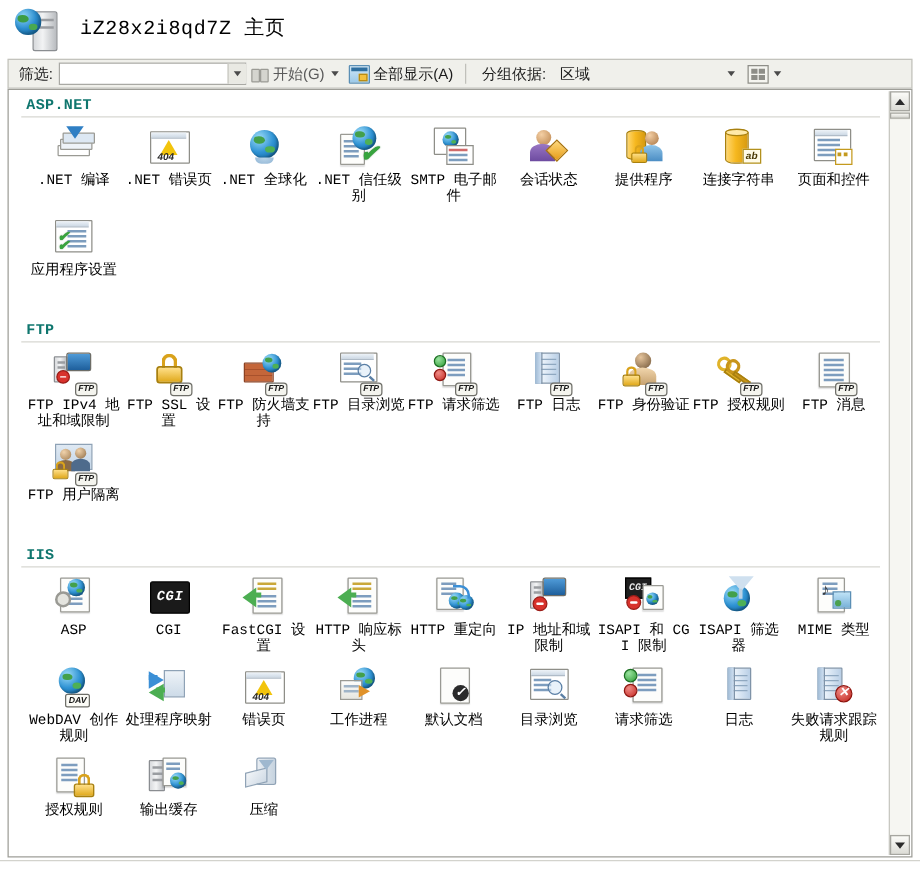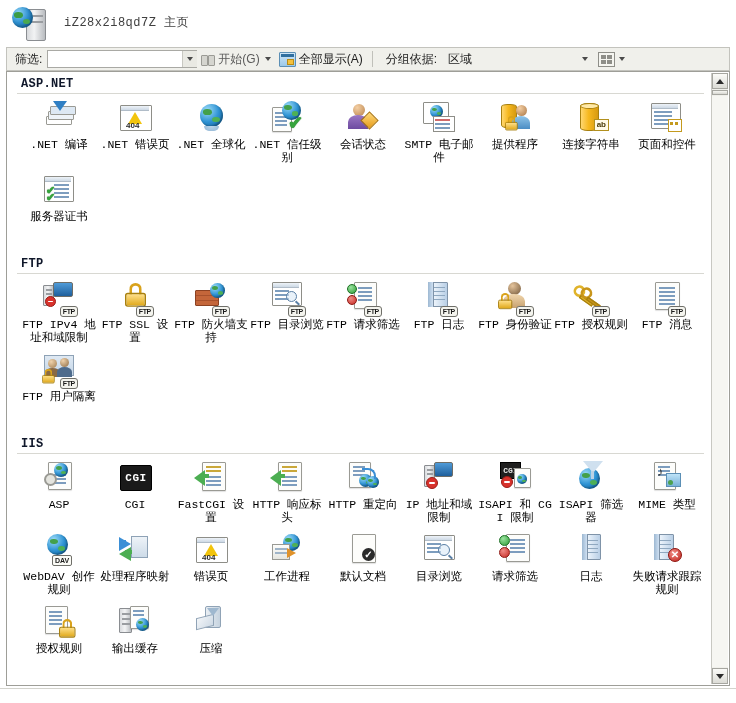--- a/index.html
+++ b/index.html
@@ -70,22 +70,22 @@
   .globe::after {
     content: "";
     position: absolute;
     left: 11px; top: 12px;
     width: 7px; height: 5px;
     background: #49a850;
     border-radius: 50%;
   }
   .header-title {
     font-family: "Liberation Mono", monospace;
-    font-size: 12px;
-    color: #404040;
+    font-size: 16px;
+    color: #000000;
     letter-spacing: 0.5px;
     white-space: nowrap;
   }
 
   
   .toolbar {
     position: absolute;
     left: 6px; top: 47px;
     width: 724px; height: 24px;
     background: #f0f0eb;
@@ -237,21 +237,21 @@
     width: 705px;
     height: 613px;
     overflow: hidden;
   }
 
   .group { padding: 0 0 0 0; }
   .group-header {
     font-family: "Liberation Mono", monospace;
     font-weight: bold;
     font-size: 12px;
-    color: #0f172a;
+    color: #0f766e;
     padding: 5px 0 2px 14px;
     letter-spacing: 0.3px;
   }
   .group-rule {
     height: 1px;
     background: #d8d8d2;
     margin: 0 8px 4px 10px;
   }
   .tiles {
     display: flex;
@@ -265,20 +265,21 @@
     flex-direction: column;
     align-items: center;
     margin: 0 0 6px 0;
     position: relative;
   }
   .tile-icon {
     width: 36px; height: 36px;
     position: relative;
     margin-bottom: 2px;
     flex: 0 0 auto;
+    font-style: italic;
   }
   .tile-label {
     font-family: "Liberation Mono", monospace;
     font-size: 11.5px;
     line-height: 13px;
     color: #000000;
     text-align: center;
     width: 74px;
     word-break: break-all;
   }
@@ -806,39 +807,39 @@
                   <i></i>
                 </div>
               <div class="ic globe-s" style="left:13px;top:1px;width:19px;height:19px;"></div>
               <div class="check-green ic" style="left:19px;top:14px;">✔</div>
             </div>
             <div class="tile-label">.NET 信任级别</div>
           </div>
 
           <div class="tile">
             <div class="tile-icon">
-              <div class="person-head" style="left:8px;top:4px;width:12px;height:12px;background:radial-gradient(circle at 35% 30%,#f4cfa4,#b9824a);"></div>
-              <div class="person-body" style="left:3px;top:15px;width:20px;height:14px;background:linear-gradient(to bottom,#9a77c4,#6d4ba0);"></div>
-              <div class="ic diamond" style="left:18px;top:14px;width:13px;height:13px;"></div>
-            </div>
-            <div class="tile-label">会话状态</div>
-          </div>
-
-          <div class="tile">
-            <div class="tile-icon">
               <div class="ic win" style="left:2px;top:2px;width:24px;height:20px;"></div>
               <div class="ic globe-s" style="left:9px;top:5px;width:13px;height:13px;"></div>
               <div class="ic" style="left:12px;top:16px;width:20px;height:14px;background:#fff;border:1px solid #8e8e88;"></div>
               <div class="ic note-lines" style="left:14px;top:19px;width:15px;">
                   <i style="background:#d06a6a"></i>
                   <i></i>
                   <i></i>
                 </div>
             </div>
             <div class="tile-label">SMTP 电子邮件</div>
+          </div>
+
+          <div class="tile">
+            <div class="tile-icon">
+              <div class="person-head" style="left:8px;top:4px;width:12px;height:12px;background:radial-gradient(circle at 35% 30%,#f4cfa4,#b9824a);"></div>
+              <div class="person-body" style="left:3px;top:15px;width:20px;height:14px;background:linear-gradient(to bottom,#9a77c4,#6d4ba0);"></div>
+              <div class="ic diamond" style="left:18px;top:14px;width:13px;height:13px;"></div>
+            </div>
+            <div class="tile-label">会话状态</div>
           </div>
 
 
           <div class="tile">
             <div class="tile-icon">
               <div class="ic cyl" style="left:4px;top:4px;width:16px;height:24px;"></div>
               <div class="person-head" style="left:19px;top:5px;width:11px;height:11px;background:radial-gradient(circle at 35% 30%,#f4cfa4,#a87442);"></div>
               <div class="person-body" style="left:15px;top:16px;width:18px;height:13px;background:linear-gradient(to bottom,#8fc4e8,#4b8dc4);"></div>
               <div class="ic lock" style="left:8px;top:16px;transform:scale(.85);transform-origin:0 0;">
                 <div class="shackle"></div>
@@ -880,21 +881,21 @@
               <div class="ic win-bar" style="left:4px;top:5px;width:26px;"></div>
               <div class="ic note-lines" style="left:13px;top:12px;width:15px;">
                   <i></i>
                   <i></i>
                   <i></i>
                   <i></i>
                 </div>
               <div class="check-green ic" style="left:5px;top:9px;font-size:11px;">✔</div>
               <div class="check-green ic" style="left:5px;top:16px;font-size:11px;">✔</div>
             </div>
-            <div class="tile-label">服务器证书</div>
+            <div class="tile-label">应用程序设置</div>
           </div>
 
         </div>
       </div>
 
       <div class="group">
         <div class="group-header">FTP</div>
         <div class="group-rule"></div>
         <div class="tiles">
 

